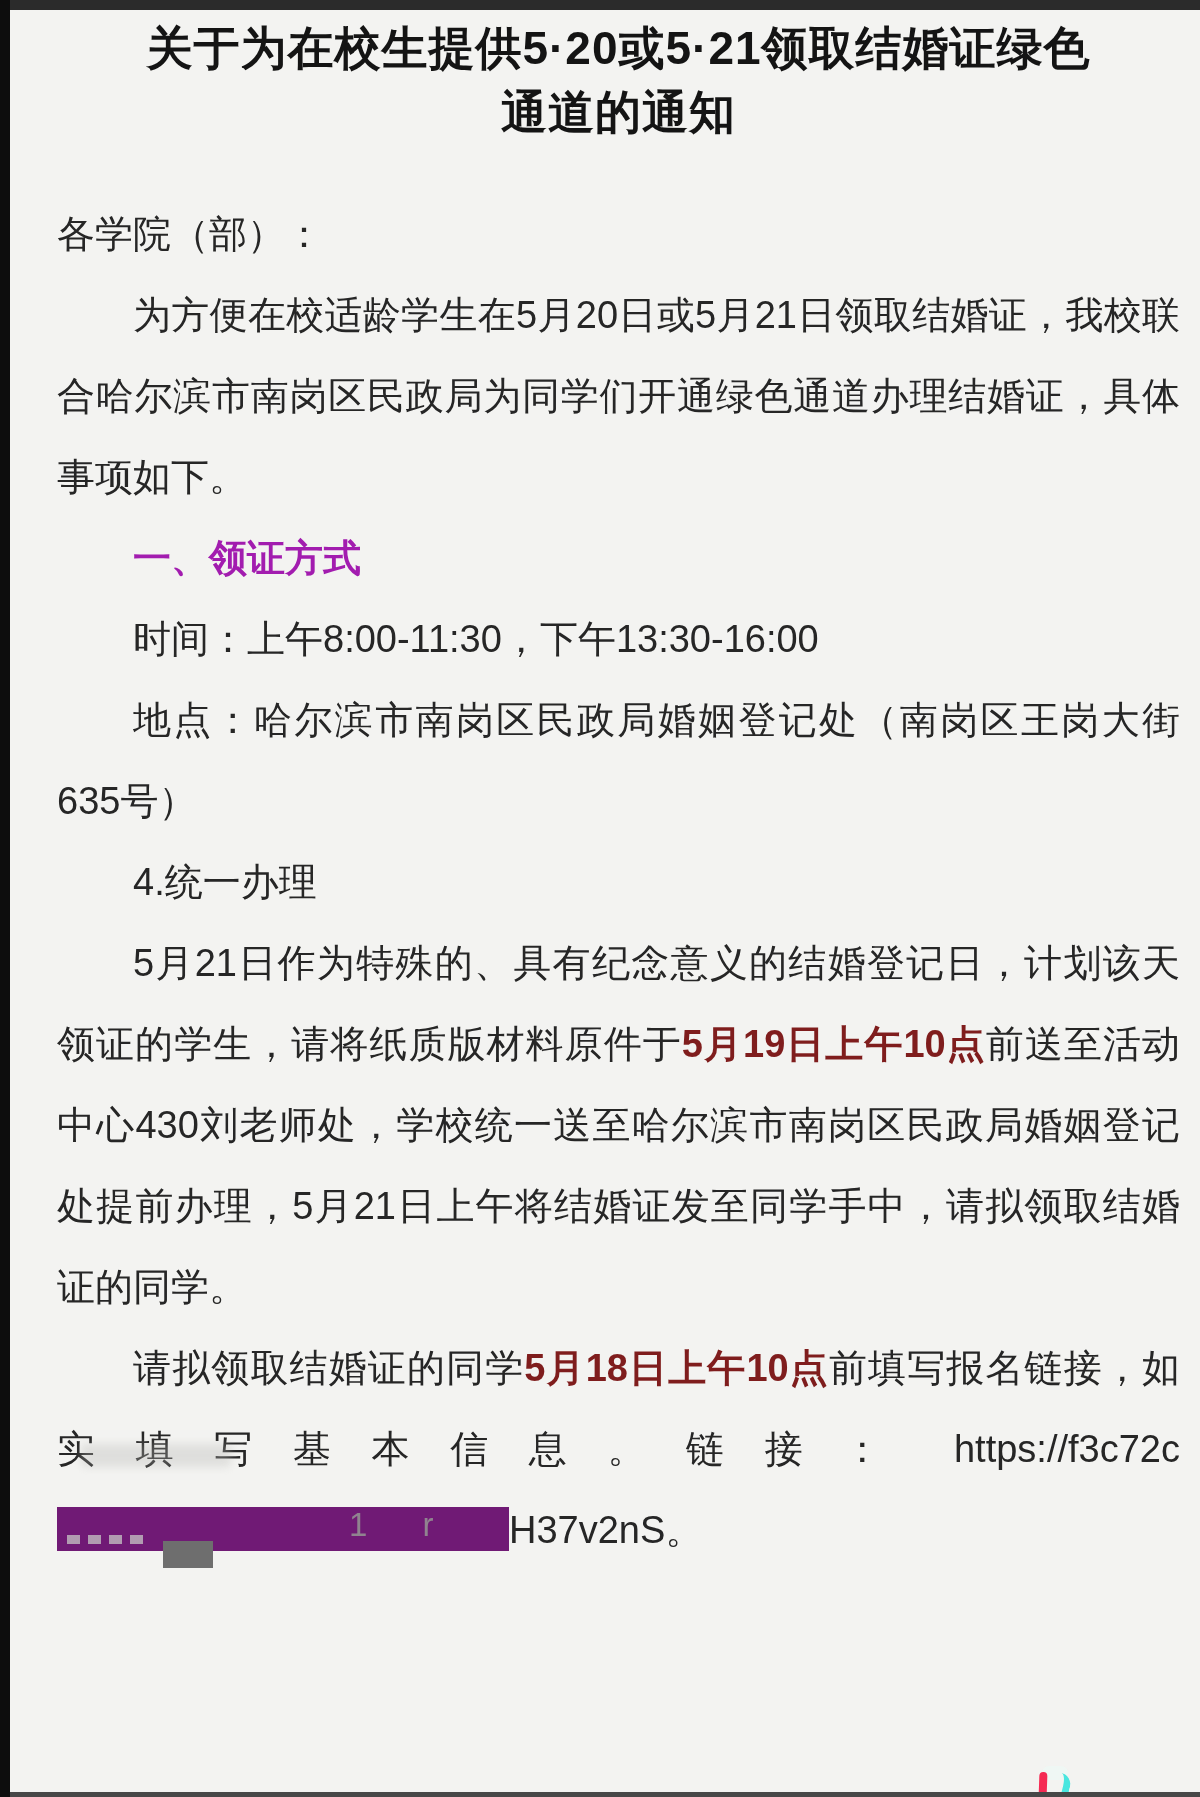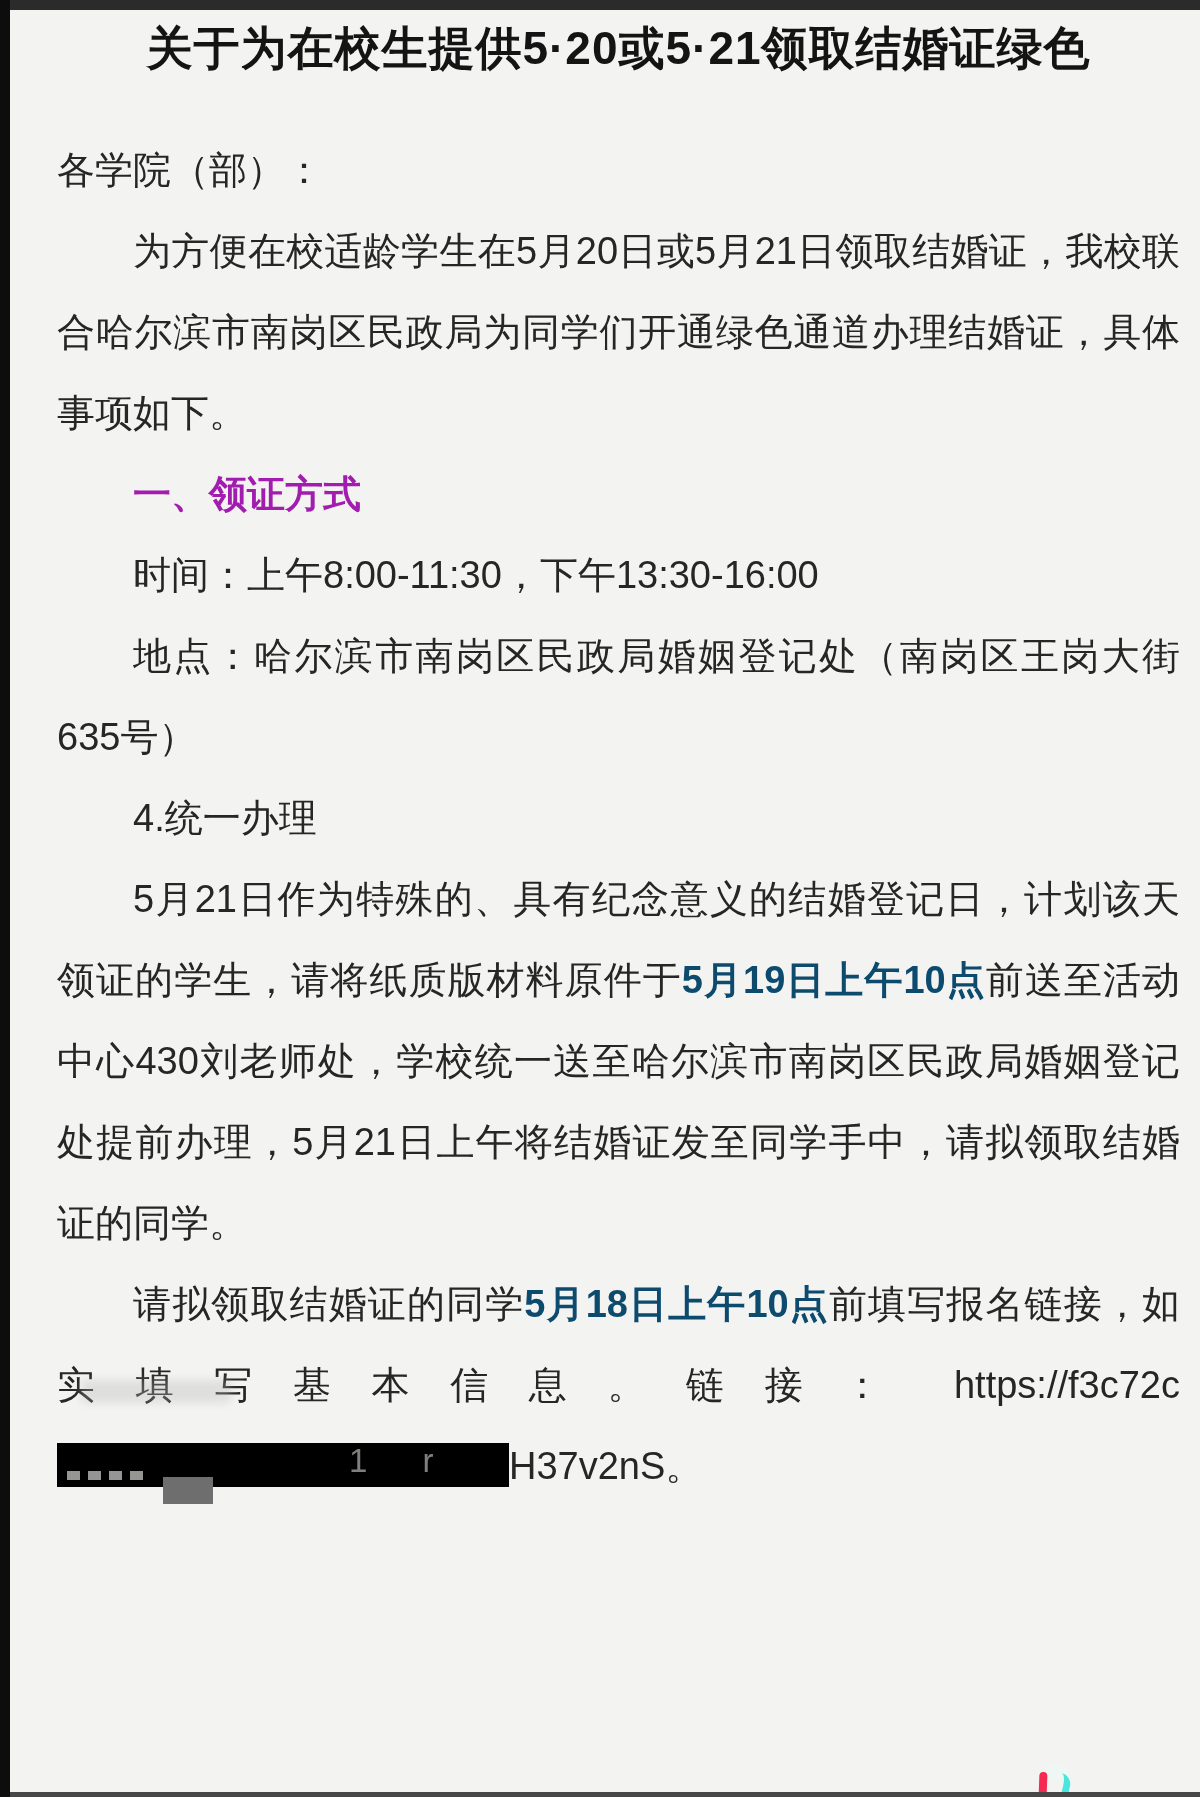--- a/index.html
+++ b/index.html
@@ -23,27 +23,27 @@
     text-align:center;color:#141414;letter-spacing:1px;
   }
   .tline{display:block;}
   .salutation,.para{
     margin:0;font-size:38px;line-height:81px;
     text-align:justify;color:#262626;
   }
   .para{text-indent:2em;}
   .salutation{text-indent:0;}
   .heading{font-weight:bold;color:#a21caf;}
-  .em{font-weight:bold;color:#0c4a6e;}
+  .em{font-weight:bold;color:#7f1d1d;}
   .link{color:#262626;text-decoration:none;margin-left:32px;}
   .signup{position:relative;}
   
   .redaction{
     display:inline-block;position:relative;
-    width:452px;height:44px;background:#000000;
+    width:452px;height:44px;background:#701a75;
     vertical-align:-8px;overflow:visible;text-indent:0;
   }
   .dashes{
     position:absolute;left:10px;top:28px;width:80px;height:9px;
     background:repeating-linear-gradient(90deg,#c7c7c5 0 13px,rgba(0,0,0,0) 13px 21px);
     opacity:.75;
   }
   .gblock{position:absolute;background:#6e6e6e;}
   .g1{left:106px;top:34px;width:50px;height:27px;}
   .fmarks{
@@ -69,20 +69,21 @@
 </head>
 <body>
 
 <div class="page">
   <div class="bar-top"></div>
   <div class="bar-left"></div>
 
   <div class="content">
     <h1 class="title">
       <span class="tline">关于为在校生提供5·20或5·21领取结婚证绿色</span>
+      <span class="tline">通道的通知</span>
     </h1>
 
     <p class="salutation">各学院（部）：</p>
 
     <p class="para">为方便在校适龄学生在5月20日或5月21日领取结婚证，我校联合哈尔滨市南岗区民政局为同学们开通绿色通道办理结婚证，具体事项如下。</p>
 
     <p class="para heading">一、领证方式</p>
 
 
 

